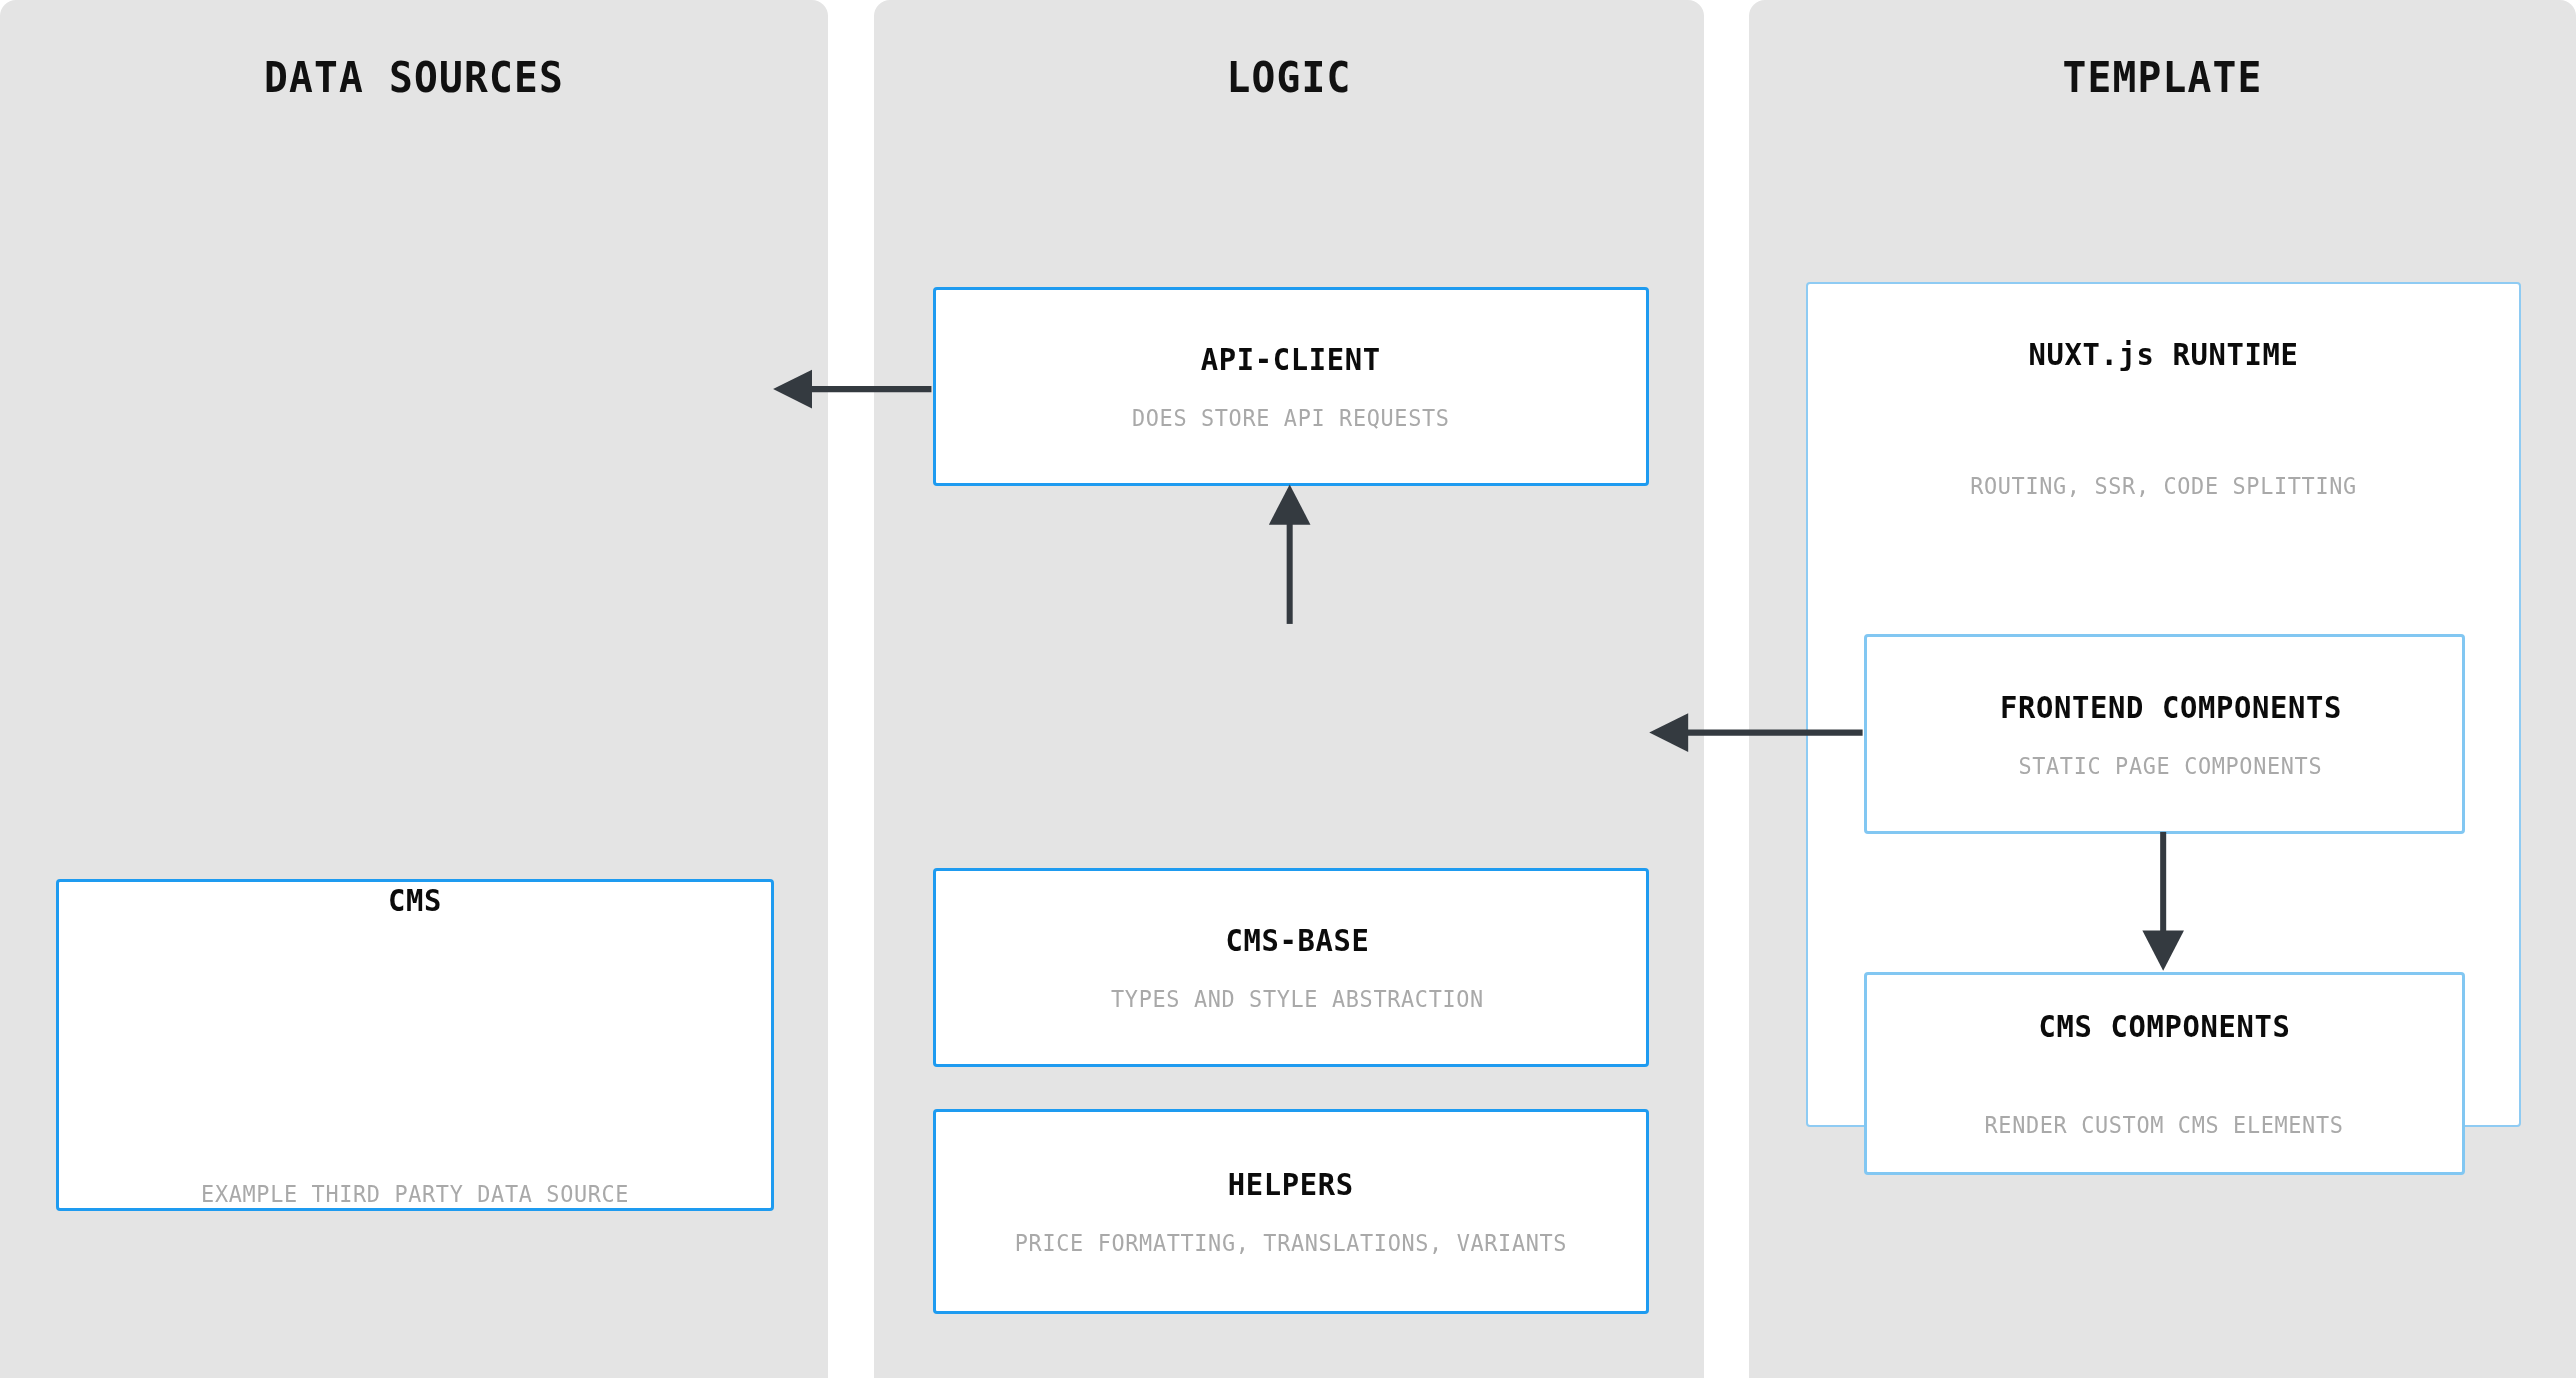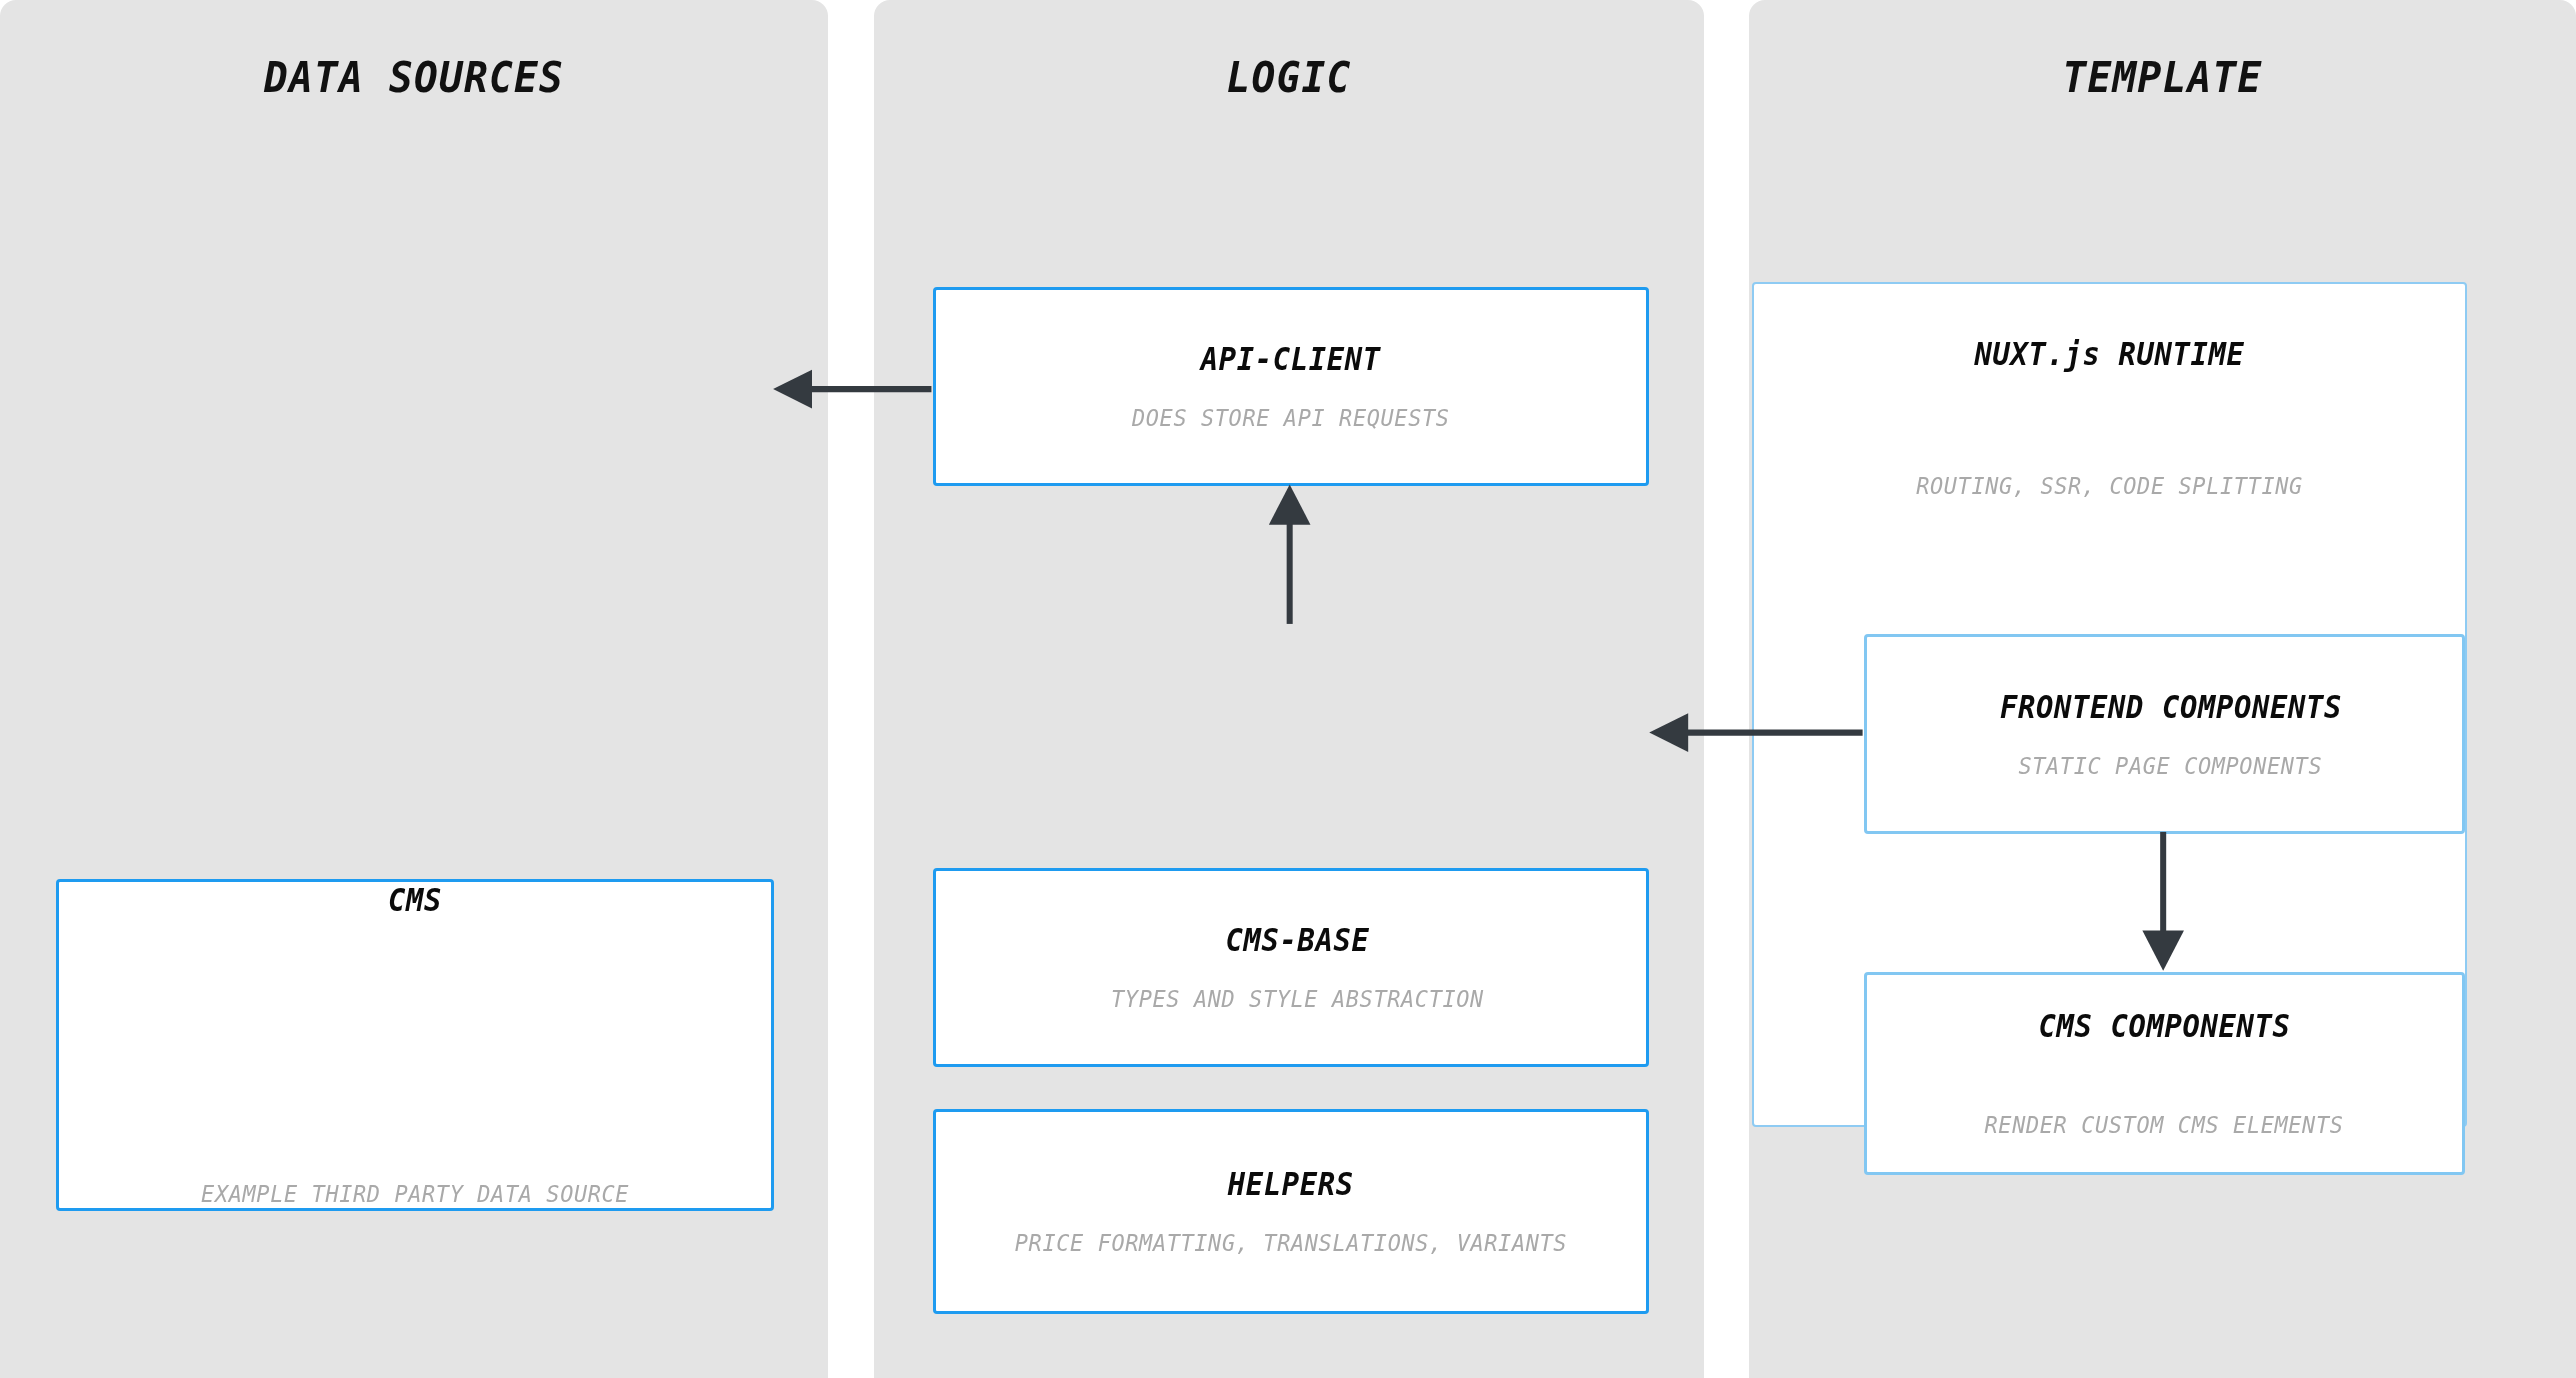--- a/index.html
+++ b/index.html
@@ -1,21 +1,21 @@
 <!DOCTYPE html>
 <html style="font-size:10.7px"><head>
 <meta charset="utf-8">
 <title>Architecture Diagram</title>
 <style>
   html,body{margin:0;padding:0;background:#ffffff;}
   body{
     width:2576px;height:1378px;position:relative;overflow:hidden;
     font-family:"DejaVu Sans Mono","Liberation Mono",monospace;
   }
-  .canvas{position:absolute;inset:0;font-style:italic;}
+  .canvas{position:absolute;inset:0;}
 
   
   .panel{
     position:absolute;
     background:#e4e4e4;
     border-radius:16px;
   }
   .panel-title{
     position:absolute;left:0;right:0;
     text-align:center;
@@ -105,21 +105,21 @@
 
   <div class="node" style="left:933px;top:1109px;width:716px;height:205px;">
     <div class="node-title">HELPERS</div>
     <div class="node-sub">PRICE FORMATTING, TRANSLATIONS, VARIANTS</div>
   </div>
 
   <div class="panel" style="left:1749px;top:0px;width:827px;height:1402px;">
     <div class="panel-title" style="top:52px;">TEMPLATE</div>
   </div>
 
-  <div class="node outer" style="left:1752px;top:282px;width:715px;height:845px;">
+  <div class="node outer" style="left:1806px;top:282px;width:715px;height:845px;">
     <div class="outer-label node-title" style="top:52px;">NUXT.js RUNTIME</div>
     <div class="outer-label node-sub" style="top:161px;">ROUTING, SSR, CODE SPLITTING</div>
   </div>
 
   <div class="node light" style="left:1864px;top:634px;width:601px;height:200px;padding-left:12px;">
     <div class="node-title">FRONTEND COMPONENTS</div>
     <div class="node-sub">STATIC PAGE COMPONENTS</div>
   </div>
 
   <div class="node light" style="left:1864px;top:972px;width:601px;height:203px;gap:40px;">

